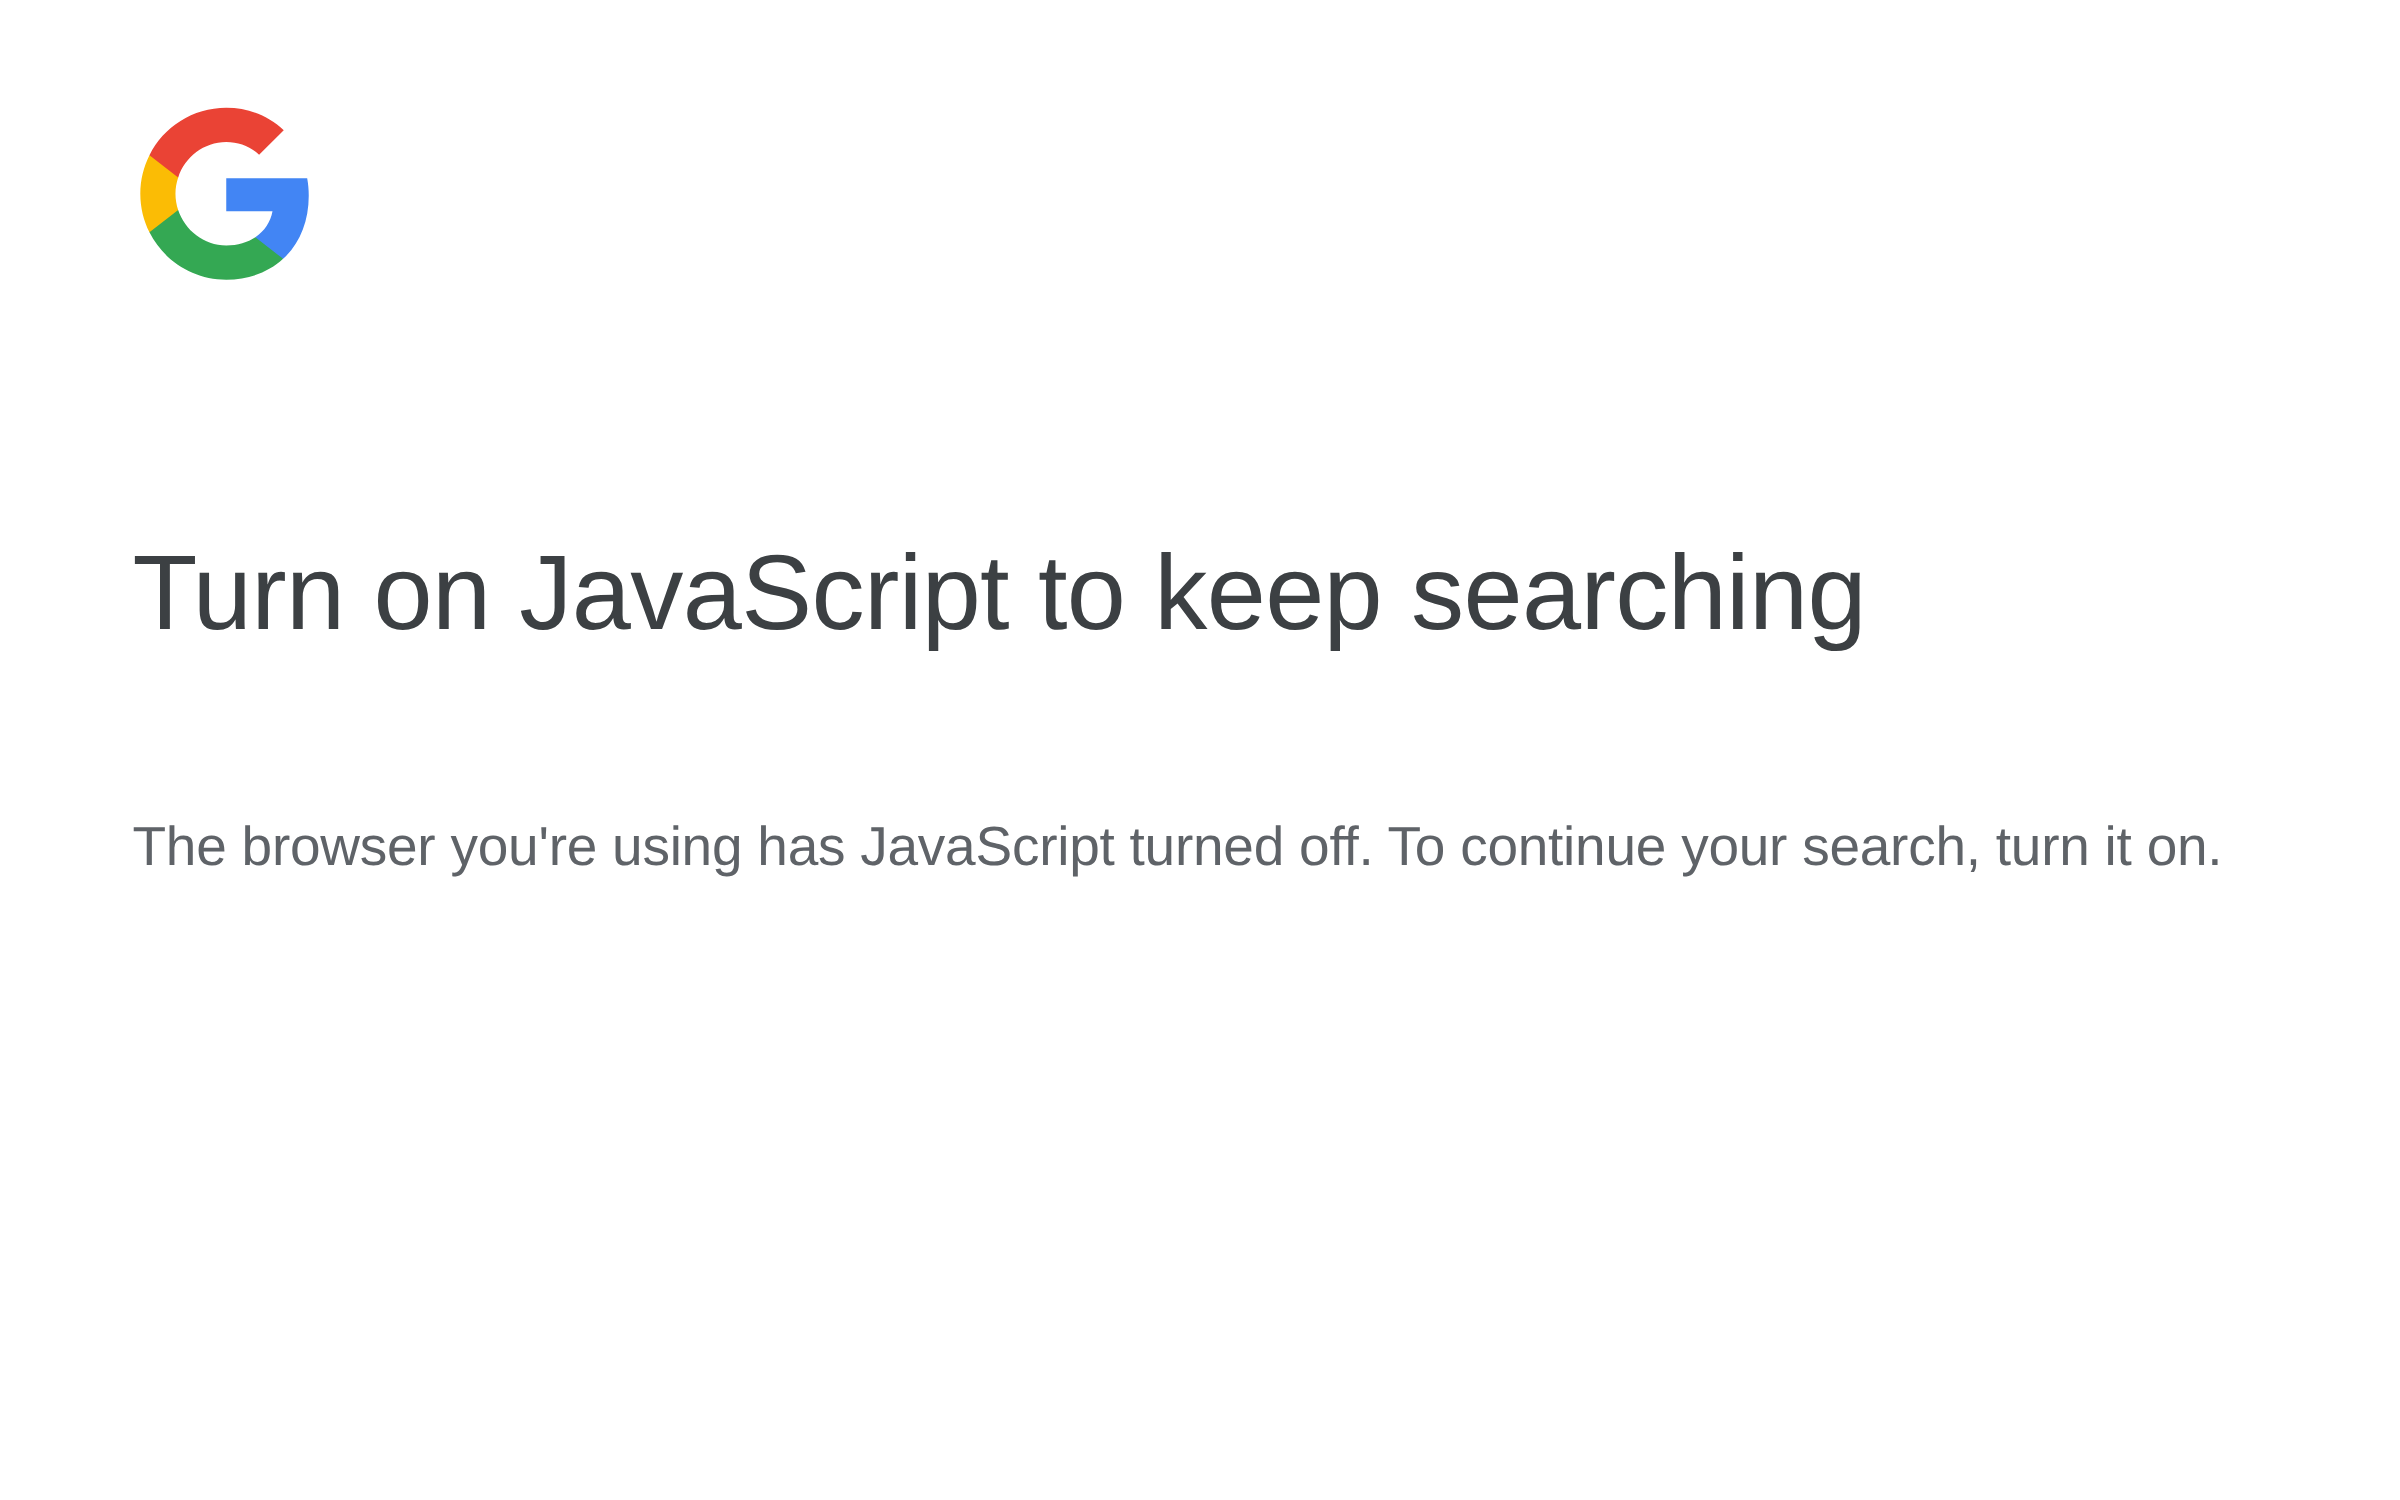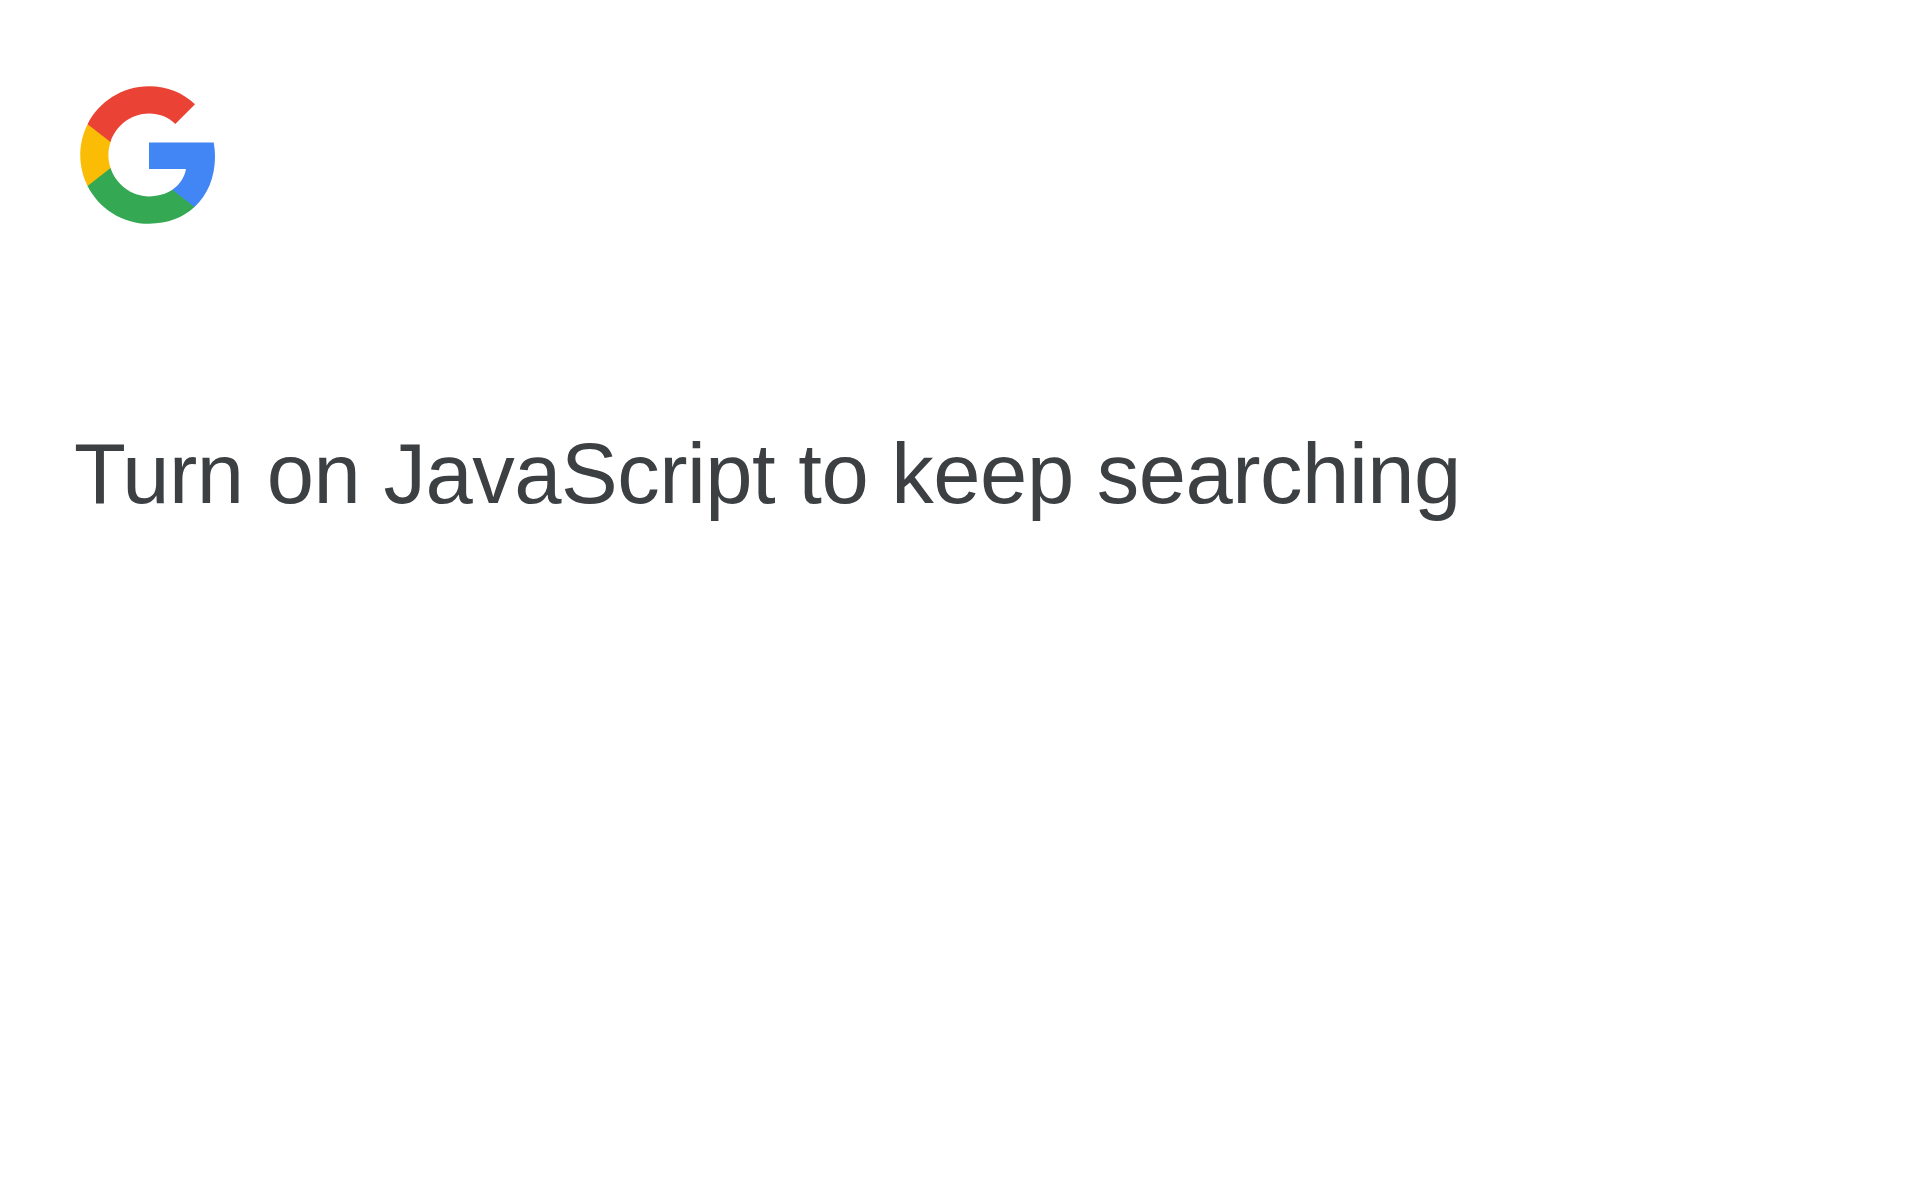--- a/index.html
+++ b/index.html
@@ -8,21 +8,21 @@
       box-sizing: border-box;
     }
     body {
       width: 1920px;
       height: 1200px;
       background: #ffffff;
       font-family: Arial, Helvetica, sans-serif;
       overflow: hidden;
     }
     .container {
-      padding: 80px 74px;
+      padding: 80px 106px;
     }
     .logo {
       margin-bottom: 180px;
     }
     .logo svg {
       width: 150px;
       height: 150px;
     }
     .heading {
       font-size: 85px;
@@ -46,13 +46,14 @@
 <div class="container">
   <div class="logo">
     <svg viewBox="0 0 48 48" xmlns="http://www.w3.org/2000/svg">
       <path fill="#4285F4" d="M45.12 24.5c0-1.56-.14-3.06-.4-4.5H24v8.51h11.84c-.51 2.75-2.06 5.08-4.39 6.64v5.52h7.11c4.16-3.83 6.56-9.47 6.56-16.17z"></path>
       <path fill="#34A853" d="M24 46c5.94 0 10.92-1.97 14.56-5.33l-7.11-5.52c-1.97 1.32-4.49 2.1-7.45 2.1-5.73 0-10.58-3.87-12.31-9.07H4.34v5.7C7.96 41.07 15.4 46 24 46z"></path>
       <path fill="#FBBC05" d="M11.69 28.18C11.25 26.86 11 25.45 11 24s.25-2.86.69-4.18v-5.7H4.34C2.85 17.09 2 20.45 2 24c0 3.55.85 6.91 2.34 9.88l7.35-5.7z"></path>
       <path fill="#EA4335" d="M24 10.75c3.23 0 6.13 1.11 8.41 3.29l6.31-6.31C34.91 4.18 29.93 2 24 2 15.4 2 7.96 6.93 4.34 14.12l7.35 5.7c1.73-5.2 6.58-9.07 12.31-9.07z"></path>
     </svg>
   </div>
   <h1 class="heading">Turn on JavaScript to keep searching</h1>
+  <p class="body-text">The browser you're using has JavaScript turned off. To continue your search, turn it on.</p>
 </div>
 
 </body></html>

